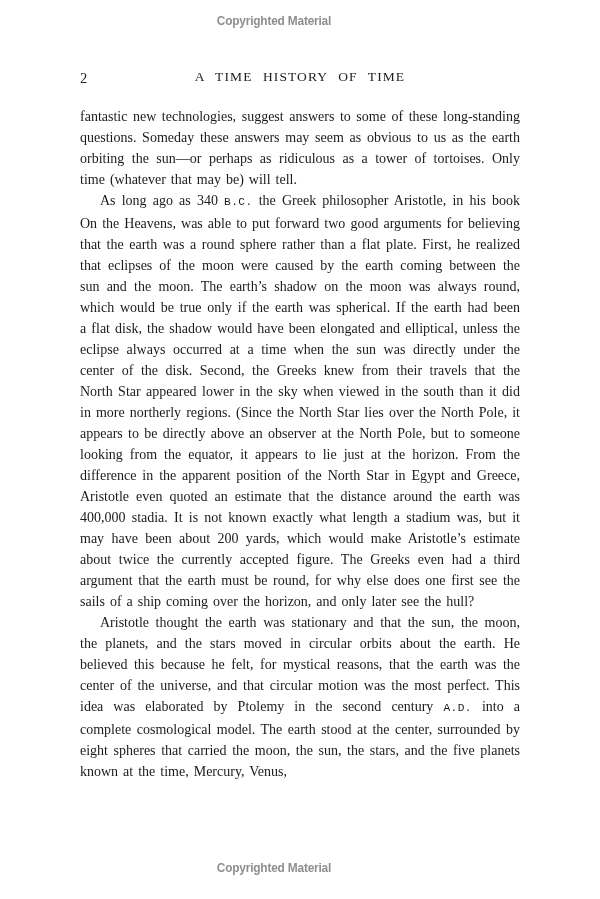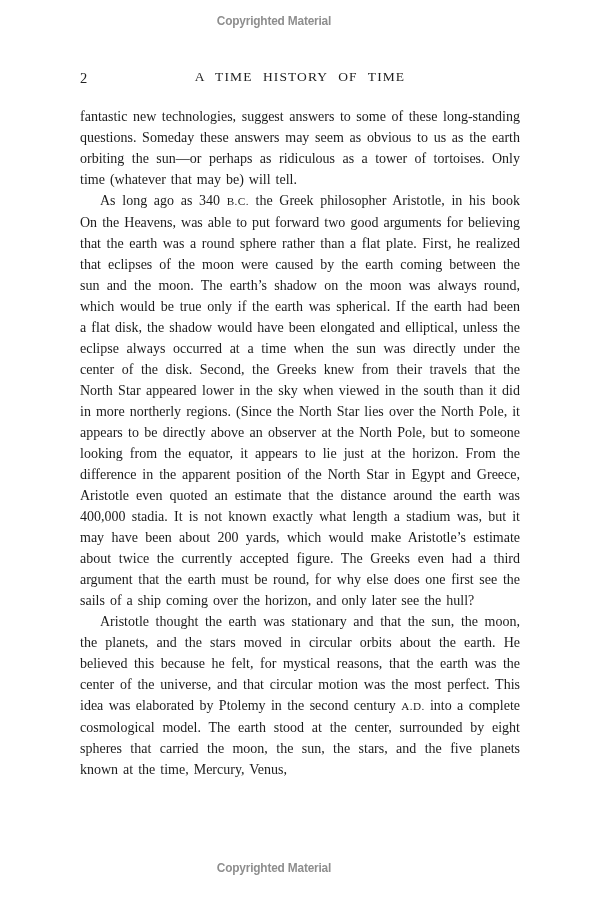--- a/index.html
+++ b/index.html
@@ -64,20 +64,21 @@
   }
   .para {
     margin: 0;
     word-spacing: 1.5px;
   }
   .para.indent { text-indent: 20px; }
   .seg-italic { }
   .seg-smallcaps {
     font-size: 0.8em;
     letter-spacing: 0.4px;
+    font-family: Liberation Mono, monospace;
   }
 </style>
 </head>
 <body>
 
 <div class="page">
 
   <div class="copyright top">Copyrighted Material</div>
 
   <div class="running-header">

